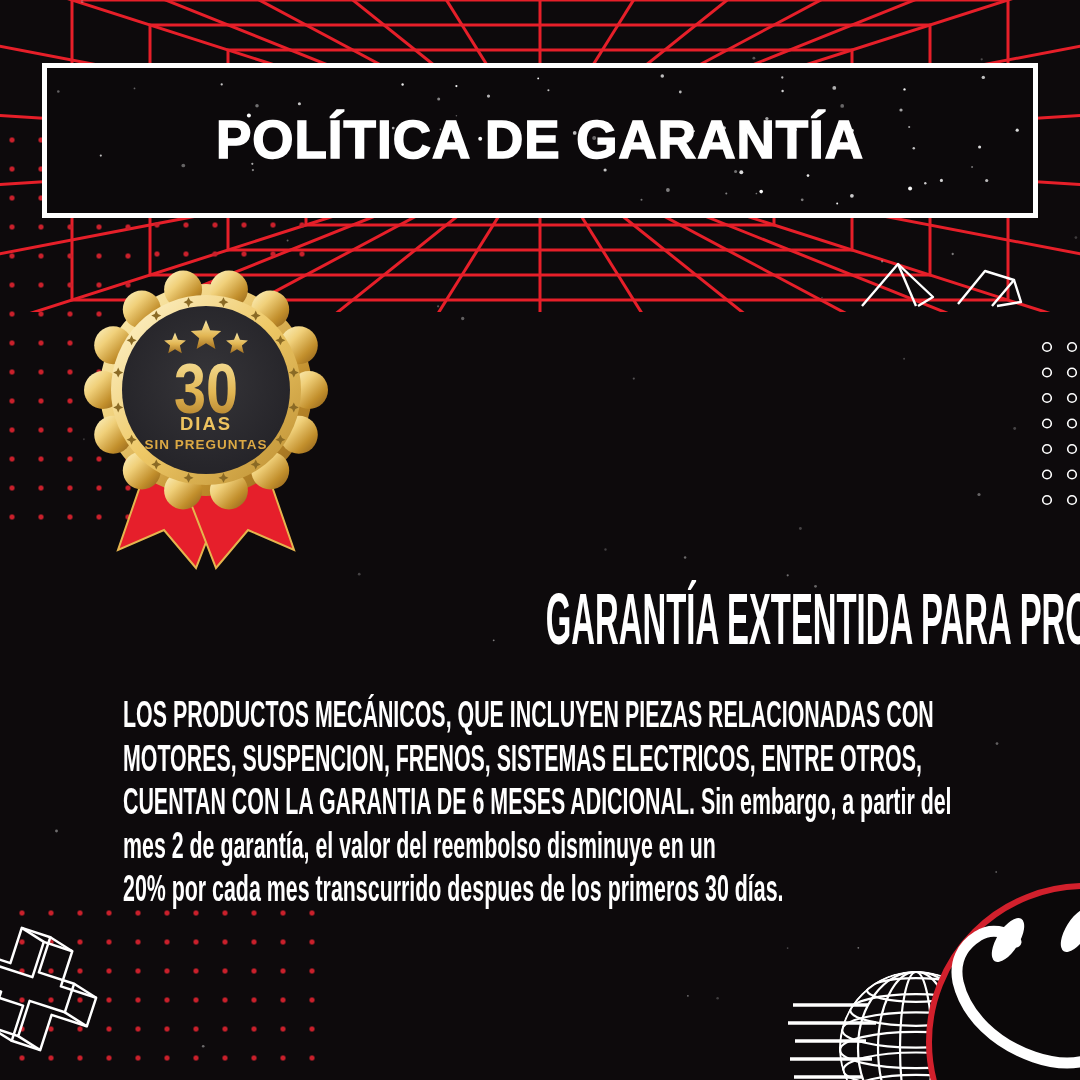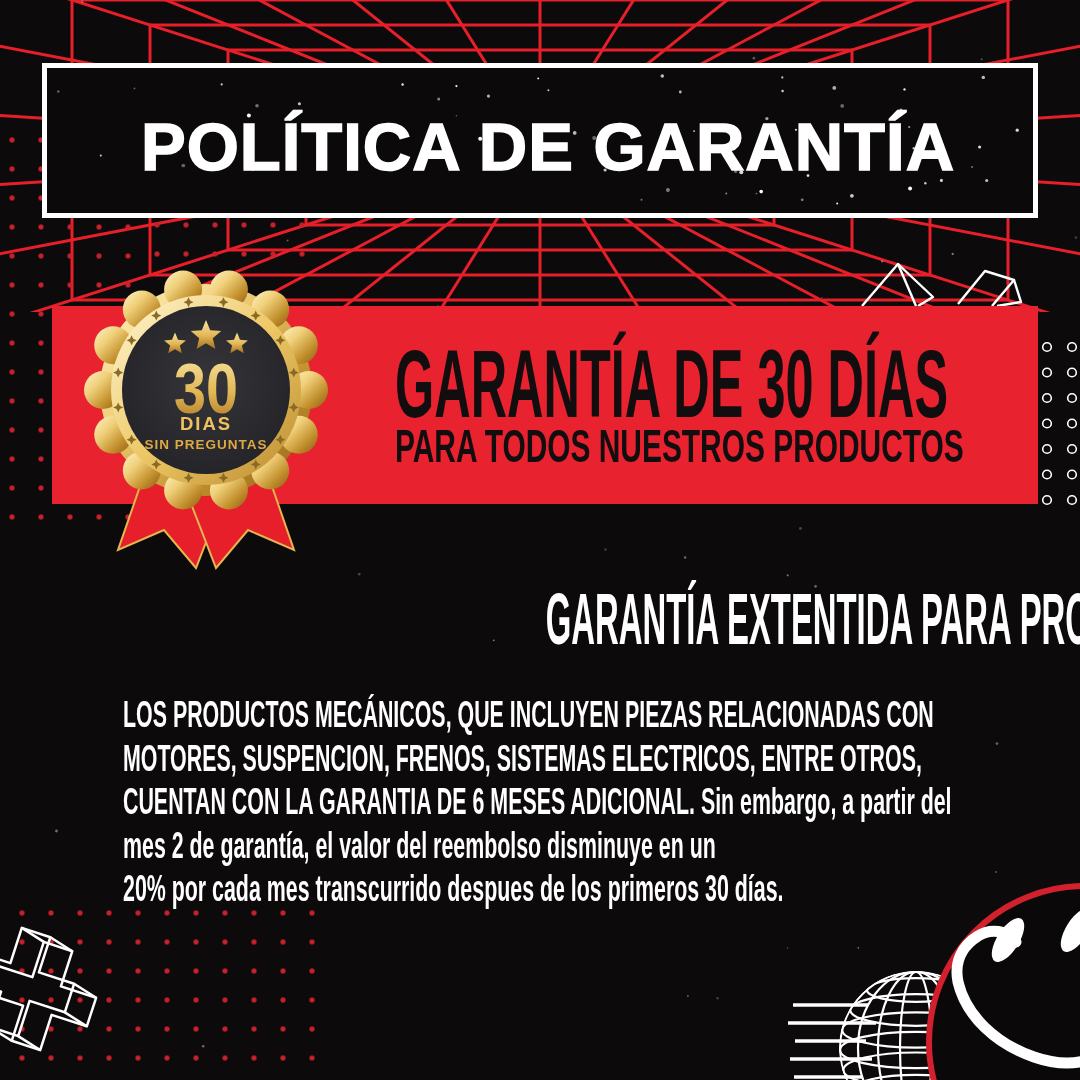--- a/index.html
+++ b/index.html
@@ -6,22 +6,22 @@
   .canvas{position:relative;width:1080px;height:1080px;background:#0d0a0c;overflow:hidden;
           font-family:"Liberation Sans", sans-serif;}
   .abs{position:absolute;}
   svg{display:block;}
   
   .dots-red{background-image:radial-gradient(circle,#c9202b 2.3px,rgba(0,0,0,0) 2.9px);
             background-size:29px 29px;}
   
   .title-frame{left:42px;top:63px;width:986px;height:145px;border:5px solid #ffffff;
                background:#0c090b;}
-  .title-text{left:8px;top:45px;width:100%;text-align:center;color:#ffffff;
-              font-weight:700;font-size:67px;letter-spacing:1px;line-height:1;
+  .title-text{left:0;top:45px;width:100%;text-align:center;color:#ffffff;
+              font-weight:700;font-size:53px;letter-spacing:1px;line-height:1;
               -webkit-text-stroke:1.5px #fff;}
   
   .banner{left:52px;top:306px;width:986px;height:198px;background:#e9222f;}
   .cond{display:inline-block;white-space:nowrap;line-height:1;}
   .banner-heading{left:343px;top:29px;color:#120d0e;font-weight:700;font-size:97px;
                   transform:scaleX(.52);transform-origin:left top;}
   .banner-sub{left:343px;top:117px;color:#120d0e;font-weight:700;font-size:46px;
               transform:scaleX(.65);transform-origin:left top;}
   
   .section-heading{left:0;top:577px;width:100%;text-align:center;color:#ffffff;
@@ -189,24 +189,20 @@
 
   <svg class="abs" style="left:840px;top:250px" width="200" height="60" viewBox="840 250 200 60">
     <g fill="none" stroke="#ffffff" stroke-width="2.4" stroke-linejoin="round">
       <path d="M862,306 L898,264 L933,297 L918,306"></path>
       <path d="M898,264 L916,306"></path>
       <path d="M958,304 L985,271 L1014,280 L992,306"></path>
       <path d="M1014,280 L1021,302 L997,306"></path>
     </g>
   </svg>
 
-  <div class="abs banner">
-    <div class="abs cond banner-heading">GARANTÍA DE 30 DÍAS</div>
-    <div class="abs cond banner-sub">PARA TODOS NUESTROS PRODUCTOS</div>
-  </div>
 
   <svg class="abs" style="left:1035px;top:340px" width="45" height="170" viewBox="0 0 45 170">
     <g id="circle-grid" fill="none" stroke="#ffffff" stroke-width="1.6">
         <circle cx="12" cy="7" r="4.3"></circle>
         <circle cx="37" cy="7" r="4.3"></circle>
         <circle cx="12" cy="32.5" r="4.3"></circle>
         <circle cx="37" cy="32.5" r="4.3"></circle>
         <circle cx="12" cy="58" r="4.3"></circle>
         <circle cx="37" cy="58" r="4.3"></circle>
         <circle cx="12" cy="83.5" r="4.3"></circle>

